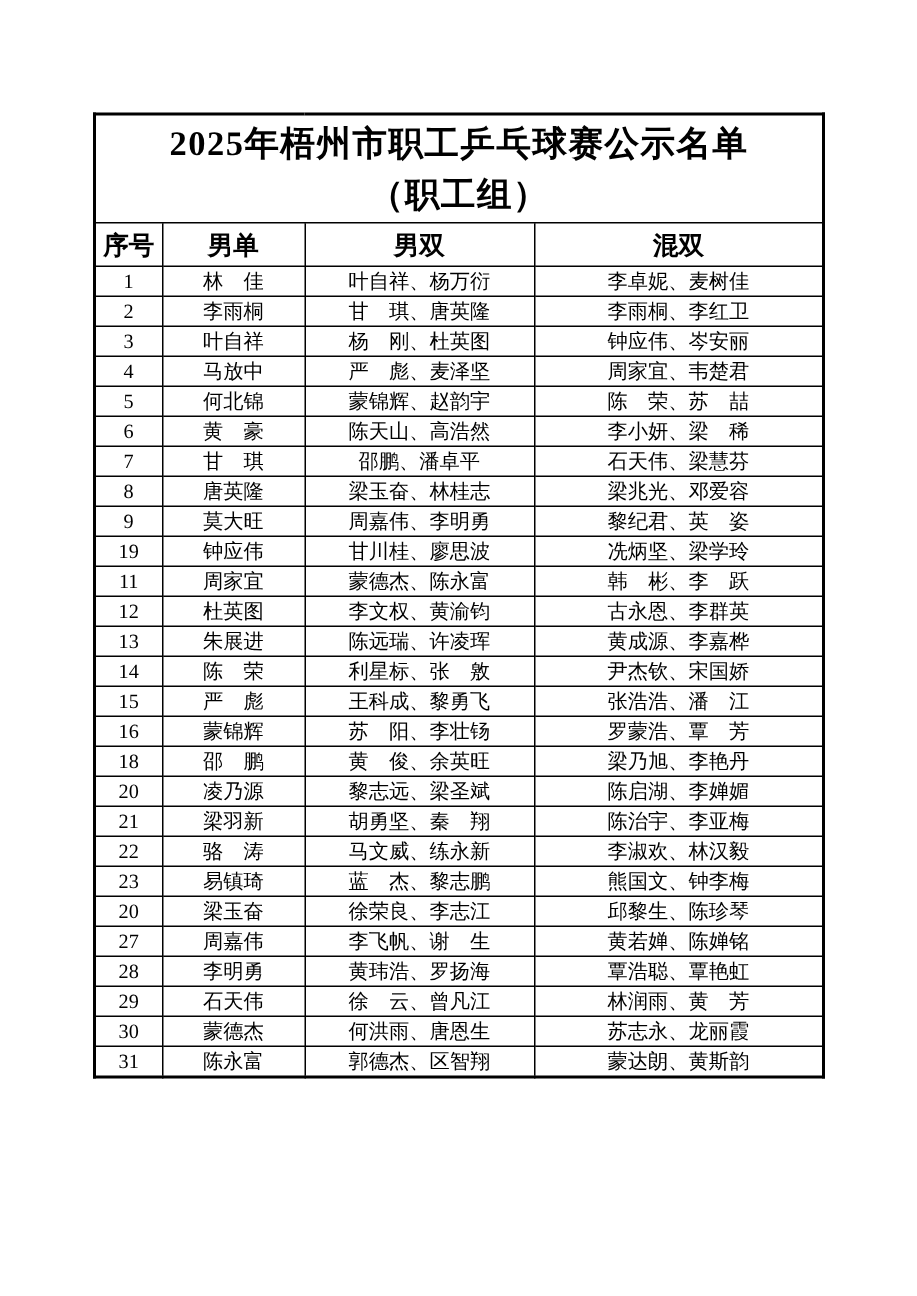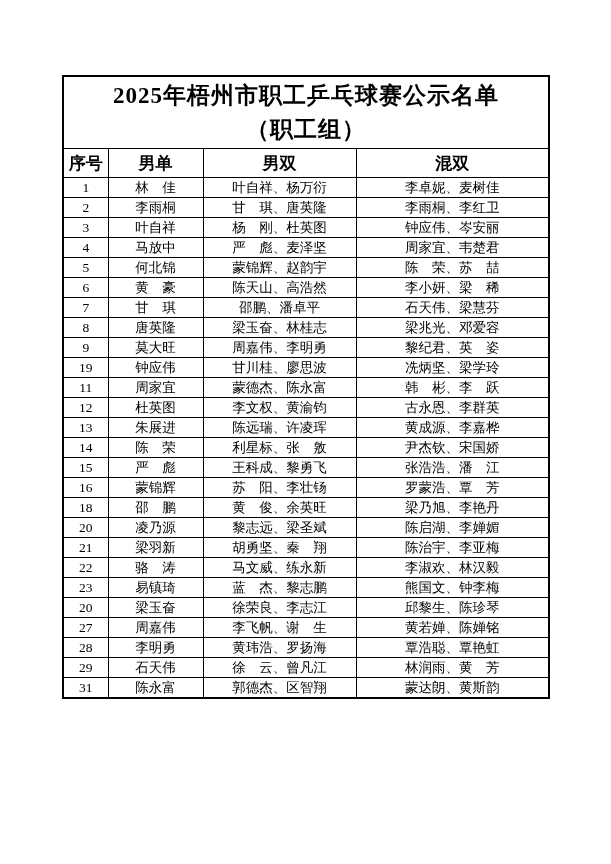--- a/index.html
+++ b/index.html
@@ -229,20 +229,26 @@
           <td>黄玮浩、罗扬海</td>
           <td>覃浩聪、覃艳虹</td>
         </tr>
         <tr>
           <td>29</td>
           <td>石天伟</td>
           <td>徐　云、曾凡江</td>
           <td>林润雨、黄　芳</td>
         </tr>
         <tr>
+          <td>30</td>
+          <td>蒙德杰</td>
+          <td>何洪雨、唐恩生</td>
+          <td>苏志永、龙丽霞</td>
+        </tr>
+        <tr>
           <td>31</td>
           <td>陈永富</td>
           <td>郭德杰、区智翔</td>
           <td>蒙达朗、黄斯韵</td>
         </tr>
       </tbody>
   </table>
 </div>
 
 </body></html>

